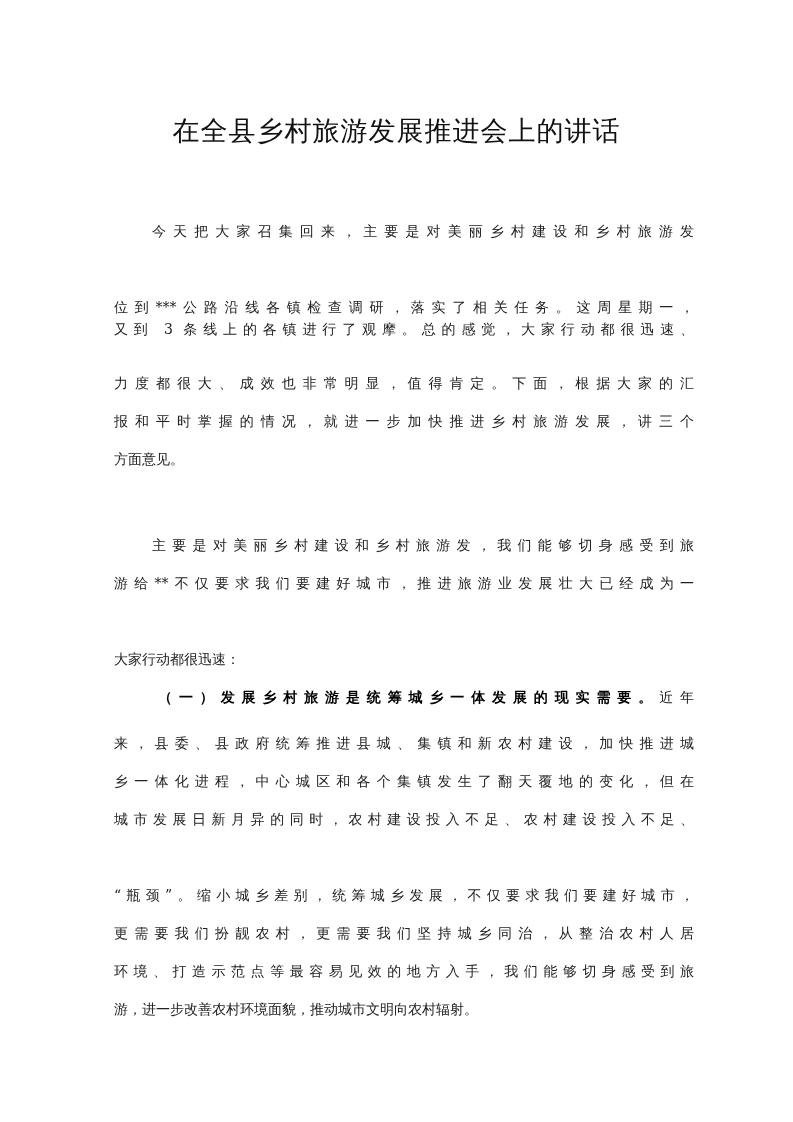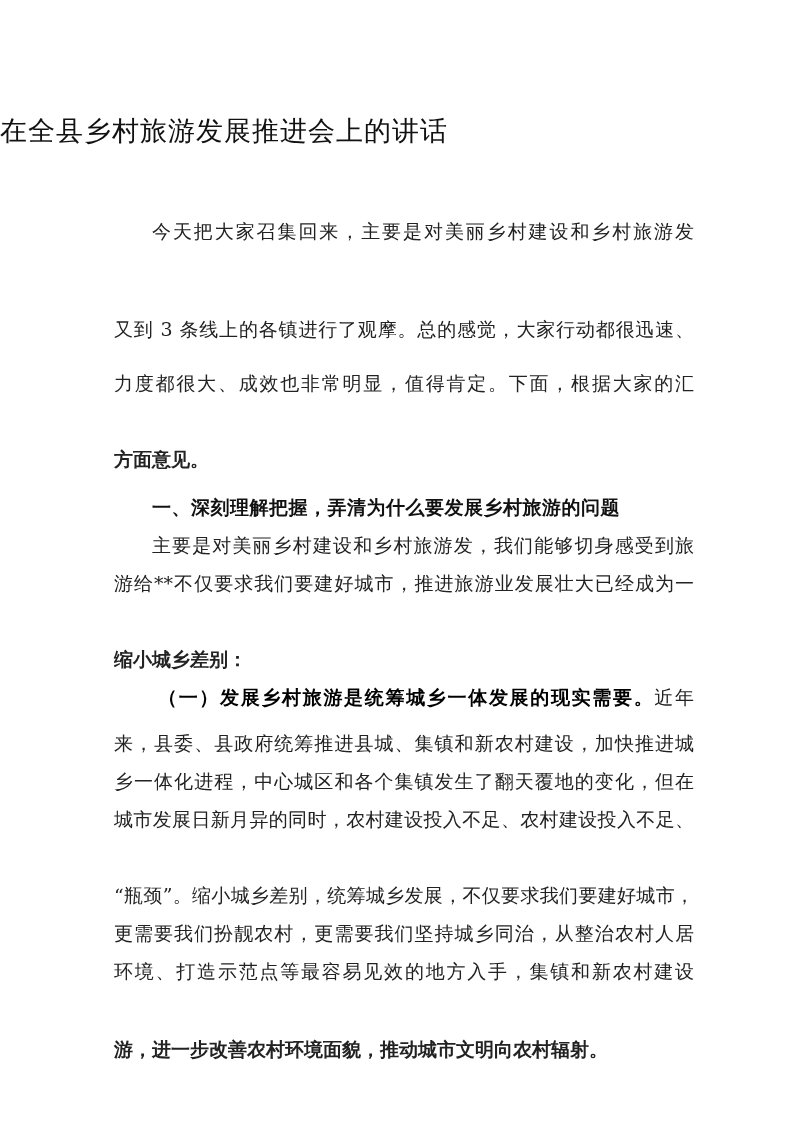--- a/index.html
+++ b/index.html
@@ -1,44 +1,45 @@
 <!DOCTYPE html>
 <html><head>
 <meta charset="utf-8">
 <style>
   html, body { margin: 0; padding: 0; background: #ffffff; }
   body { width: 793px; height: 1122px; position: relative; overflow: hidden; font-family: "DejaVu Serif", "Liberation Serif", serif; color: #1a1a1a; }
   .page { position: absolute; left: 0; top: 0; width: 793px; height: 1122px; background: #fff; }
-  .title { position: absolute; left: 0; width: 793px; top: 113px; text-align: left; font-size: 27px; letter-spacing: 1px; color: #111; font-family: "DejaVu Serif", serif; }
-  .line { position: absolute; left: 114px; width: 580px; font-size: 19px; height: 26px; line-height: 26px; white-space: nowrap; text-align: justify; text-align-last: justify; color: #222; letter-spacing: 0; }
-  .line.last { text-align-last: left; font-weight: bold; }
+  .title { position: absolute; left: 0; width: 793px; top: 113px; text-align: center; font-size: 27px; letter-spacing: 1px; color: #111; font-family: "DejaVu Serif", serif; }
+  .line { position: absolute; left: 114px; width: 580px; font-size: 14px; height: 26px; line-height: 26px; white-space: nowrap; text-align: justify; text-align-last: justify; color: #222; letter-spacing: 0; }
+  .line.last { text-align-last: left; }
   .line.indent { left: 152px; width: 542px; }
   .heading { position: absolute; left: 152px; font-size: 19px; height: 26px; line-height: 26px; font-family: "DejaVu Sans", sans-serif; font-weight: bold; color: #111; white-space: nowrap; letter-spacing: 0.5px; }
   .bold-inline { font-weight: bold; font-family: "DejaVu Serif", serif; color: #000; }
 </style>
 </head>
 <body>
 
 <div class="page">
   <div class="title">在全县乡村旅游发展推进会上的讲话</div>
 
   <div class="line indent" style="top:218px">今天把大家召集回来，主要是对美丽乡村建设和乡村旅游发</div>
+  <div class="line" style="top:294px">位到***公路沿线各镇检查调研，落实了相关任务。这周星期一，</div>
   <div class="line" style="top:316px">又到 3 条线上的各镇进行了观摩。总的感觉，大家行动都很迅速、</div>
   <div class="line" style="top:370px">力度都很大、成效也非常明显，值得肯定。下面，根据大家的汇</div>
+  <div class="line" style="top:408px">报和平时掌握的情况，就进一步加快推进乡村旅游发展，讲三个</div>
   <div class="line last" style="top:446px">方面意见。</div>
 
-  <div class="heading" style="top:494px">一、深刻理解把握，弄清为什么要发展乡村旅游的问题</div>
 
   <div class="line indent" style="top:532px">主要是对美丽乡村建设和乡村旅游发，我们能够切身感受到旅</div>
   <div class="line" style="top:570px">游给**不仅要求我们要建好城市，推进旅游业发展壮大已经成为一</div>
-  <div class="line last" style="top:646px">缩小城乡差别：</div>
+  <div class="line last" style="top:646px">大家行动都很迅速：</div>
 
   <div class="line" style="top:684px; left:158px; width:536px;">
     <span class="bold-inline">（一）发展乡村旅游是统筹城乡一体发展的现实需要。</span><span>近年</span>
   </div>
   <div class="line" style="top:730px">来，县委、县政府统筹推进县城、集镇和新农村建设，加快推进城</div>
   <div class="line" style="top:768px">乡一体化进程，中心城区和各个集镇发生了翻天覆地的变化，但在</div>
   <div class="line" style="top:806px">城市发展日新月异的同时，农村建设投入不足、农村建设投入不足、</div>
   <div class="line" style="top:882px">“瓶颈”。缩小城乡差别，统筹城乡发展，不仅要求我们要建好城市，</div>
   <div class="line" style="top:920px">更需要我们扮靓农村，更需要我们坚持城乡同治，从整治农村人居</div>
-  <div class="line" style="top:958px">环境、打造示范点等最容易见效的地方入手，集镇和新农村建设</div>
-  <div class="line last" style="top:1036px">游，进一步改善农村环境面貌，推动城市文明向农村辐射。</div>
+  <div class="line" style="top:958px">环境、打造示范点等最容易见效的地方入手，我们能够切身感受到旅</div>
+  <div class="line last" style="top:996px">游，进一步改善农村环境面貌，推动城市文明向农村辐射。</div>
 </div>
 
 </body></html>

